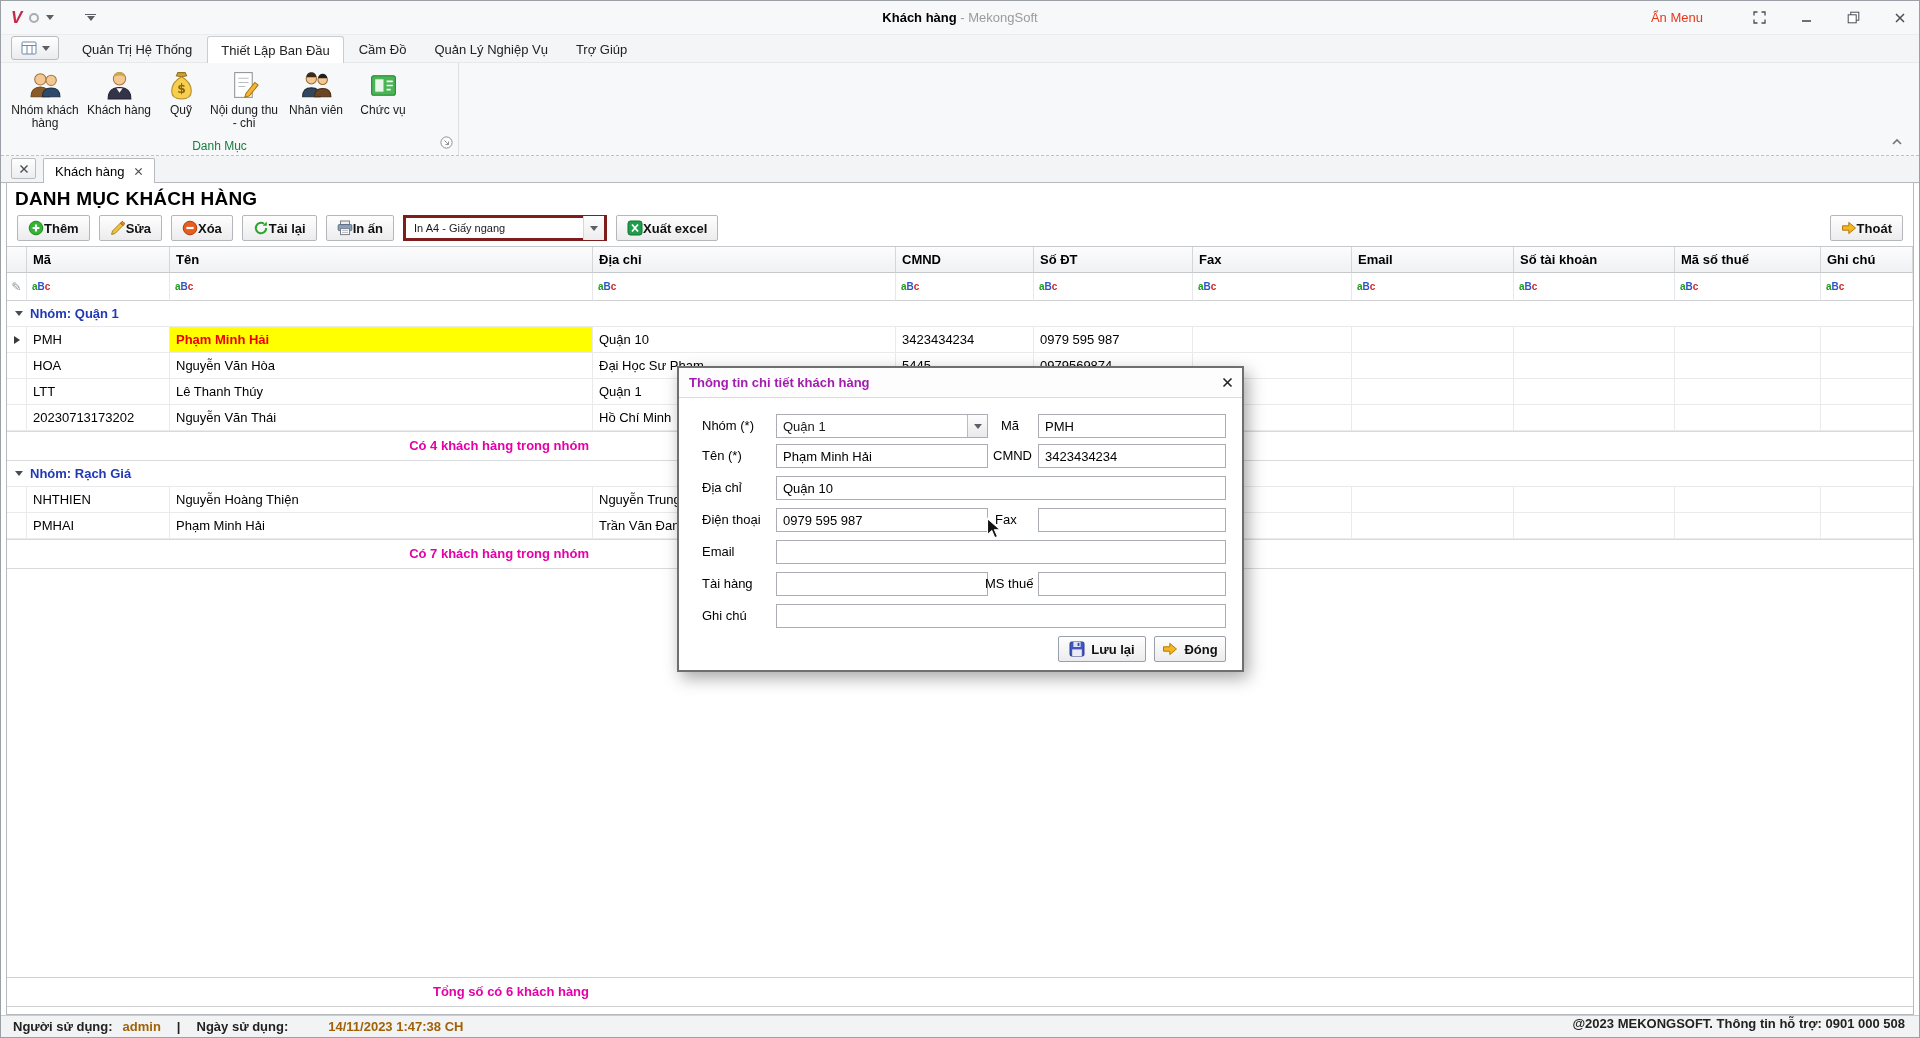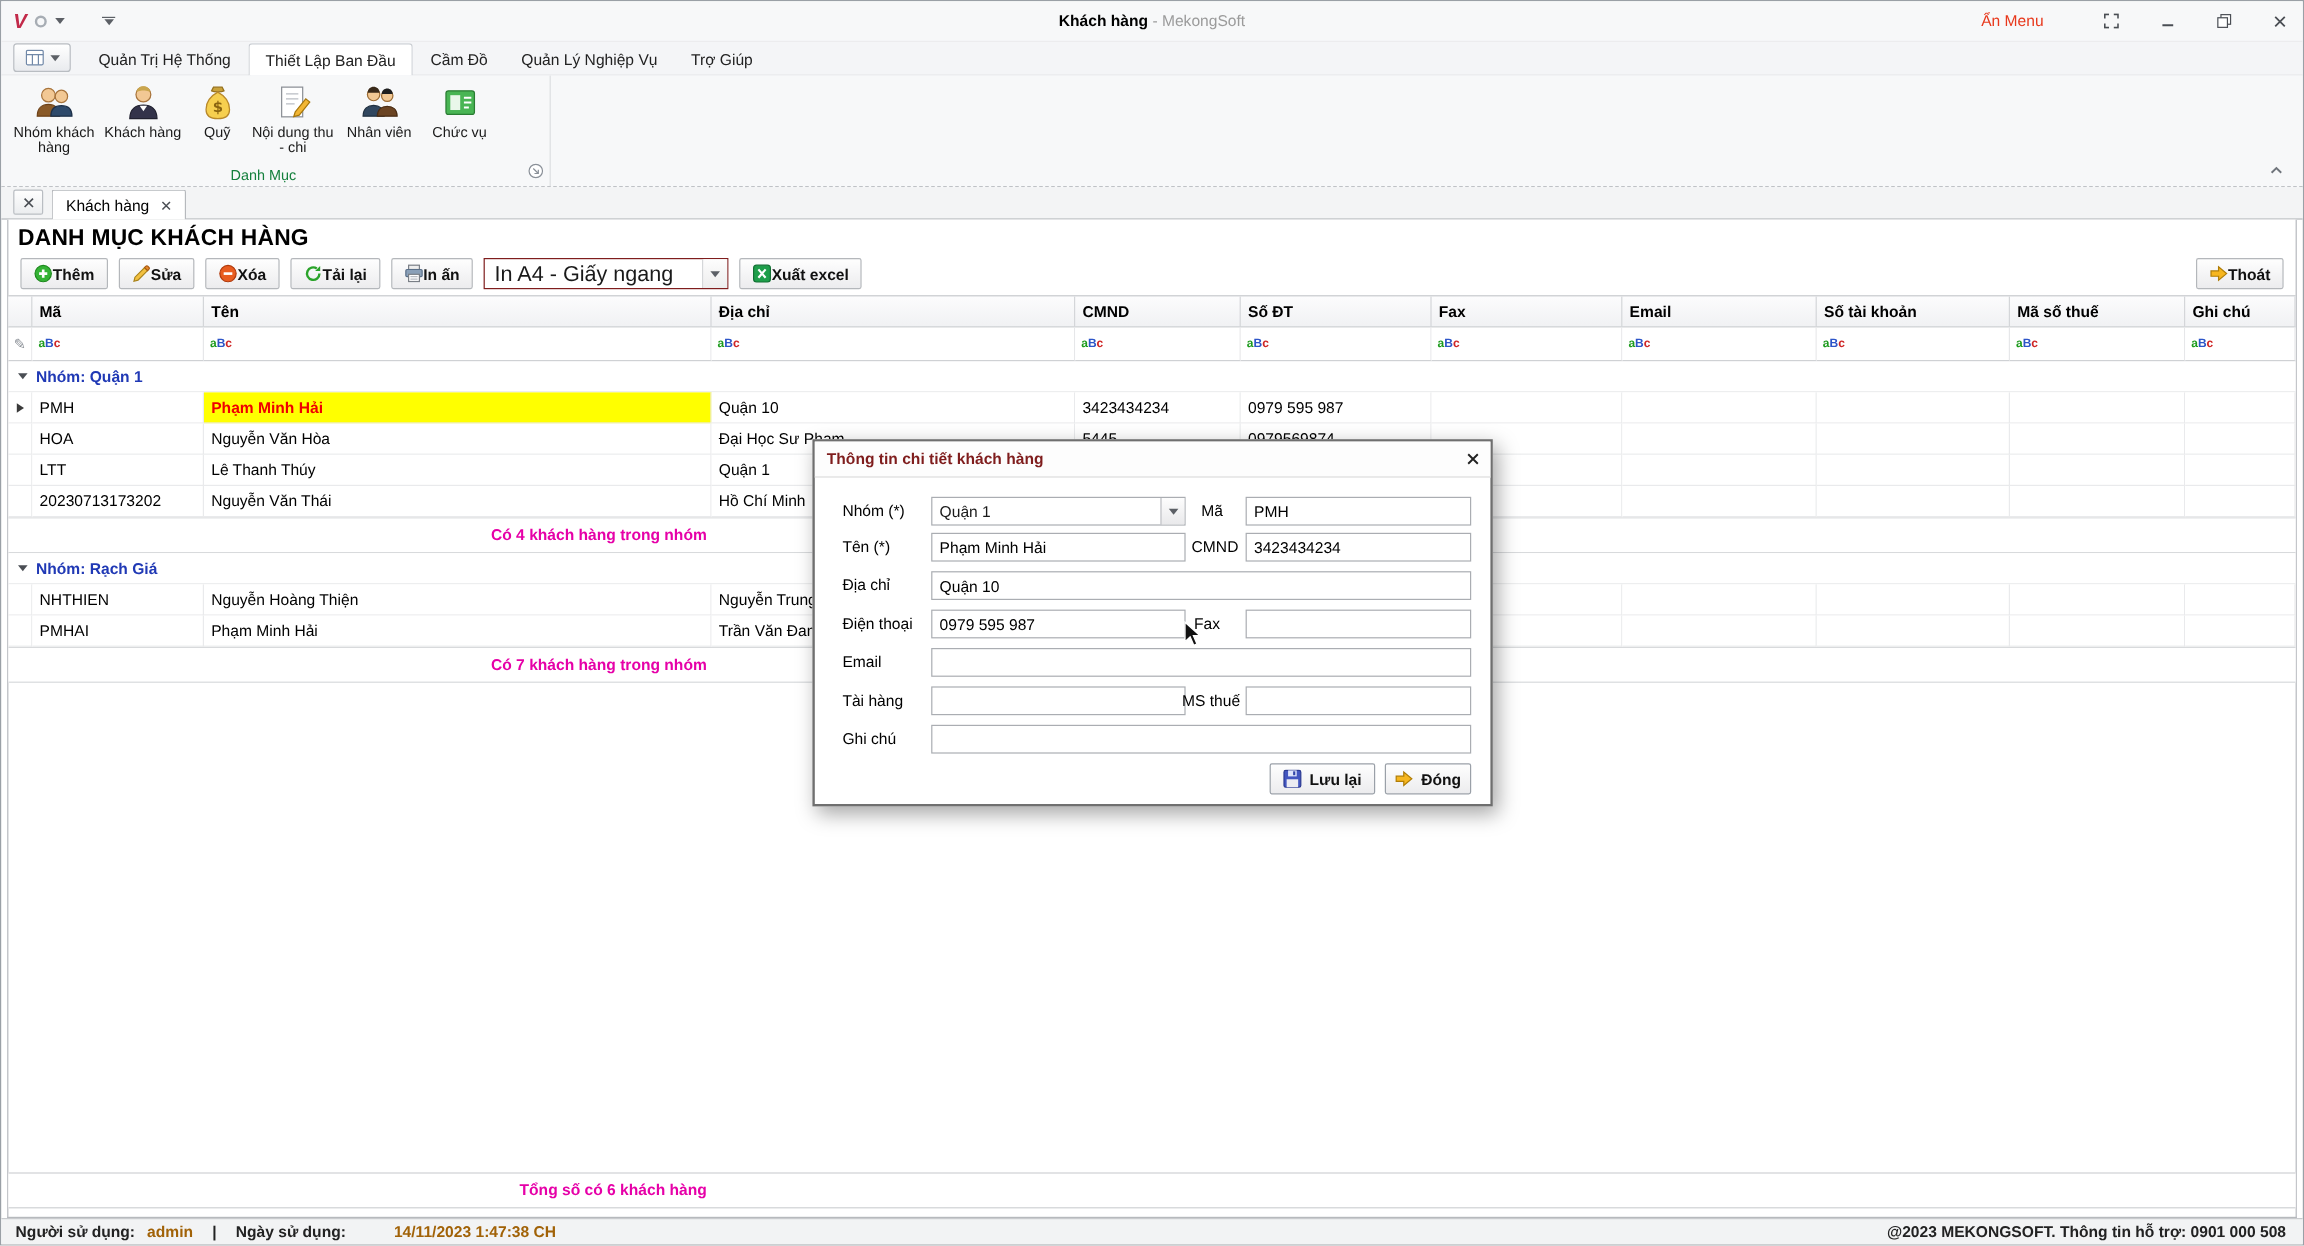--- a/index.html
+++ b/index.html
@@ -39,21 +39,21 @@
   
   .tabstrip{position:absolute;top:155px;left:0;right:0;height:27px;background:#f3f4f5;border-bottom:1px solid #b6b9bd;display:flex;align-items:flex-end;padding-left:10px;gap:7px}
   .tabs-close{width:25px;height:21px;margin-bottom:3px;border:1px solid #b9bdc2;background:linear-gradient(#fefefe,#ebedef);display:flex;align-items:center;justify-content:center;border-radius:2px}
   .doctab{height:25px;background:#fff;border:1px solid #b6b9bd;border-bottom:none;border-radius:2px 2px 0 0;display:flex;align-items:center;gap:10px;padding:0 11px;margin-bottom:-1px;font-size:13px;color:#000}
 
   
   .content{position:absolute;top:182px;left:5px;right:5px;bottom:22px;background:#fff;border:1px solid #b6b9bd;border-top:none}
   .page-title{position:absolute;top:5px;left:8px;font-size:19px;font-weight:bold;color:#000;letter-spacing:.2px}
   .toolbar{position:absolute;top:31px;left:10px;right:10px;height:28px;display:flex;align-items:center;gap:9px}
   .btn{height:26px;display:inline-flex;align-items:center;gap:0;padding:0 10px;background:linear-gradient(#fefefe,#ececee);border:1px solid #b4b7bb;border-radius:2px;font-size:13px;font-weight:bold;color:#111;white-space:nowrap}
-  .select{width:204px;height:26px;border:1px solid #7f1d1d;background:#fff;display:flex;align-items:center;padding-left:8px;font-size:18px}
+  .select{width:204px;height:26px;border:3px solid #7f1d1d;background:#fff;display:flex;align-items:center;padding-left:8px;font-size:11px}
   .select .dd{margin-left:auto;width:21px;height:24px;display:flex;align-items:center;justify-content:center;border-left:1px solid #d5d7d9;background:linear-gradient(#fdfdfd,#ededed)}
   .btn-exit{position:absolute;right:0}
 
   
   .grid{position:absolute;top:63px;left:0;right:0}
   .grow{display:grid;grid-template-columns:20px 143px 423px 303px 138px 159px 159px 162px 161px 146px minmax(0,1fr)}
   .ghdr{border-top:1px solid #c6c9cc;background:linear-gradient(#fcfcfd,#f0f1f3)}
   .ghdr>div{height:26px;line-height:25px;padding:0 6px;font-weight:bold;font-size:13px;border-right:1px solid #d4d6d9;border-bottom:1px solid #c6c9cc;white-space:nowrap;overflow:hidden;color:#000}
   .ghdr>.gi{padding:0}
   .gfilter>div{height:28px;display:flex;align-items:center;gap:5px;padding:0 5px;border-right:1px solid #e6e7e9;border-bottom:1px solid #cfd1d4;background:#fff}
@@ -66,29 +66,29 @@
   .gr>.gi,.gfilter>.gi{padding:0;display:flex;align-items:center;justify-content:center}
   .selarrow{width:0;height:0;border-left:6px solid #3a3a3a;border-top:4.5px solid transparent;border-bottom:4.5px solid transparent}
   .hl{background:#ffff00 !important;color:#f00000 !important;font-weight:bold}
   .ghead{height:26px;display:flex;align-items:center;gap:7px;padding-left:8px;border-bottom:1px solid #e9eaec;color:#2039b5;font-weight:bold;font-size:13px;background:#fff}
   .gdown{width:0;height:0;border-top:5px solid #4a4e54;border-left:4px solid transparent;border-right:4px solid transparent}
   .gfoot{height:30px;border-top:1px solid #d8dadc;border-bottom:1px solid #d8dadc;background:#fff}
   .gfoot span,.grand span{display:block;width:586px;text-align:right;line-height:28px;color:#e600a8;font-weight:bold;font-size:13px;padding-right:4px}
   .grand{position:absolute;left:0;right:0;top:794px;height:30px;border-top:1px solid #cfd1d4;border-bottom:1px solid #cfd1d4;background:#fff}
 
   
-  .statusbar{position:absolute;left:0;right:0;bottom:0;height:22px;background:#f2f3f4;border-top:1px solid #c9cbce;display:flex;align-items:center;font-size:13px;font-weight:bold;color:#222}
+  .statusbar{position:absolute;left:0;right:0;bottom:0;height:22px;background:#f2f3f4;border-top:1px solid #c9cbce;display:flex;font-size:13px;font-weight:bold;color:#222}
   .sb-left{display:flex;align-items:center;padding-left:12px}
   .sb-red{color:#a16207}
   .m10{margin-left:10px}.m16{margin-left:16px}.m40{margin-left:40px}
   .sb-right{margin-left:auto;padding-right:14px}
 
   
   .dialog{position:absolute;left:676px;top:365px;width:567px;height:306px;background:#fff;border:2px solid #6f6f6f;box-shadow:4px 6px 16px rgba(0,0,0,.35);z-index:40}
-  .dlg-title{height:30px;display:flex;align-items:center;padding-left:10px;font-weight:bold;font-size:13px;border-bottom:1px solid #dcdcdc;background:#fdfdfd;color:#7f1d1d}
+  .dlg-title{height:30px;display:flex;align-items:center;padding-left:10px;font-weight:bold;font-size:13px;border-bottom:1px solid #dcdcdc;background:#fdfdfd;color:#a21caf}
   .dlg-close{margin-left:auto;width:30px;height:30px;display:flex;align-items:center;justify-content:center}
   .dl{position:absolute;height:24px;line-height:24px;font-size:13px;color:#000;white-space:nowrap}
   .di{position:absolute;height:24px;border:1px solid #aaadb2;padding:0 6px;font:13px "Liberation Sans","DejaVu Sans",sans-serif;color:#000;background:#fff;outline:none}
   .combo{position:absolute;height:24px;border:1px solid #aaadb2;background:#fff;display:flex;align-items:center}
   .combo-text{padding-left:6px;font-size:13px}
   .combo-btn{margin-left:auto;width:20px;height:22px;border-left:1px solid #b9bcc0;background:linear-gradient(#fdfdfd,#e9e9eb);display:flex;align-items:center;justify-content:center}
   .dbtn{position:absolute;height:26px;display:flex;align-items:center;justify-content:center;gap:6px;background:linear-gradient(#fefefe,#ececee);border:1px solid #9aa0a8;border-radius:2px;font-weight:bold;font-size:13px;color:#111}
 
   .cursor{position:absolute;left:985px;top:516px;z-index:100}
 </style>

